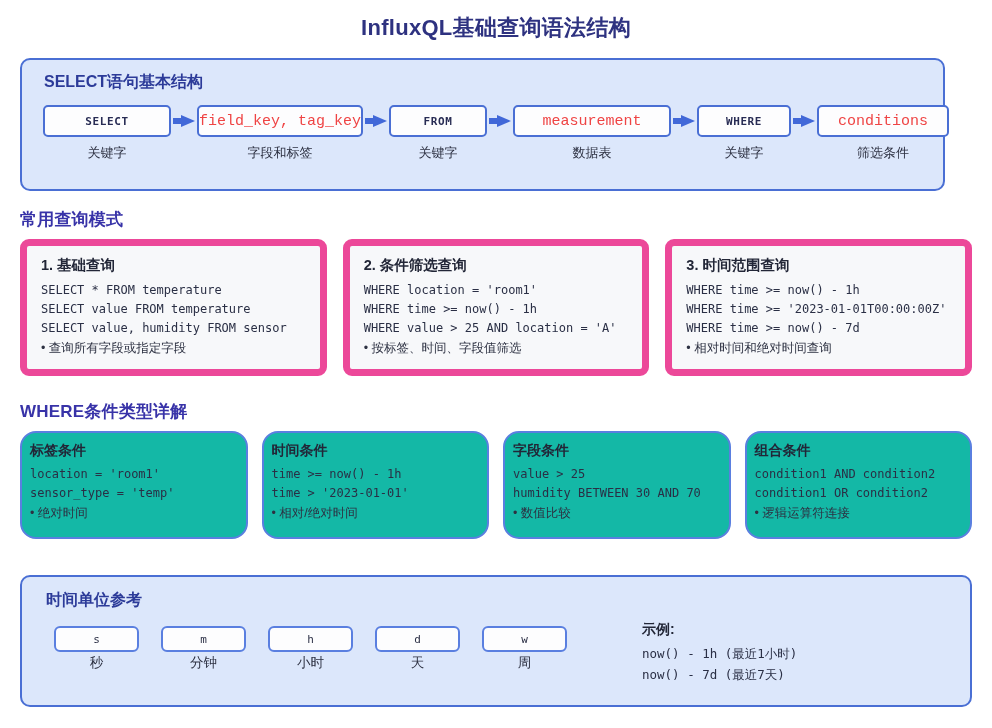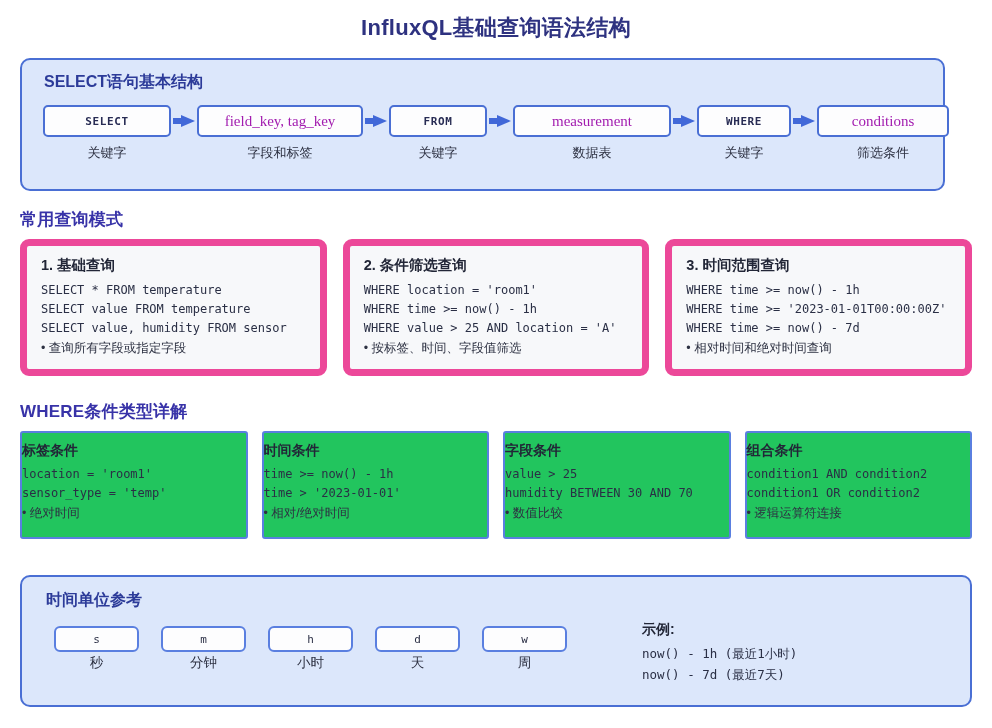--- a/index.html
+++ b/index.html
@@ -81,23 +81,23 @@
     overflow: hidden;
   }
   .flow-box.kw {
     font-family: "DejaVu Sans Mono", "Liberation Mono", monospace;
     font-size: 11px;
     font-weight: bold;
     letter-spacing: .6px;
     color: #282c54;
   }
   .flow-box.val {
-    font-family: Liberation Serif, serif;
+    font-family: Liberation Mono, monospace;
     font-size: 15px;
-    color: #a21caf;
+    color: #ef4444;
   }
   .flow-label {
     margin-top: 7px;
     font-size: 13px;
     color: #2d3142;
   }
 
   .arrow {
     position: absolute;
     top: 10px;
@@ -159,24 +159,24 @@
   
   .where-wrap { position: absolute; left: 0; top: 400px; width: 992px; }
   .where-cards {
     margin-left: 20px;
     width: 952px;
     display: flex;
     gap: 14px;
   }
   .where-card {
     flex: 1;
-    background: #22c55e;
+    background: #14b8a6;
     border: 2px solid #5a7fe0;
-    border-radius: 3px;
-    padding: 9px 12px 10px 0;
+    border-radius: 16px;
+    padding: 9px 12px 10px 8px;
     min-height: 108px;
   }
   .where-card h4 {
     font-size: 14px;
     font-weight: bold;
     color: #222637;
     margin-bottom: 5px;
   }
 
   

